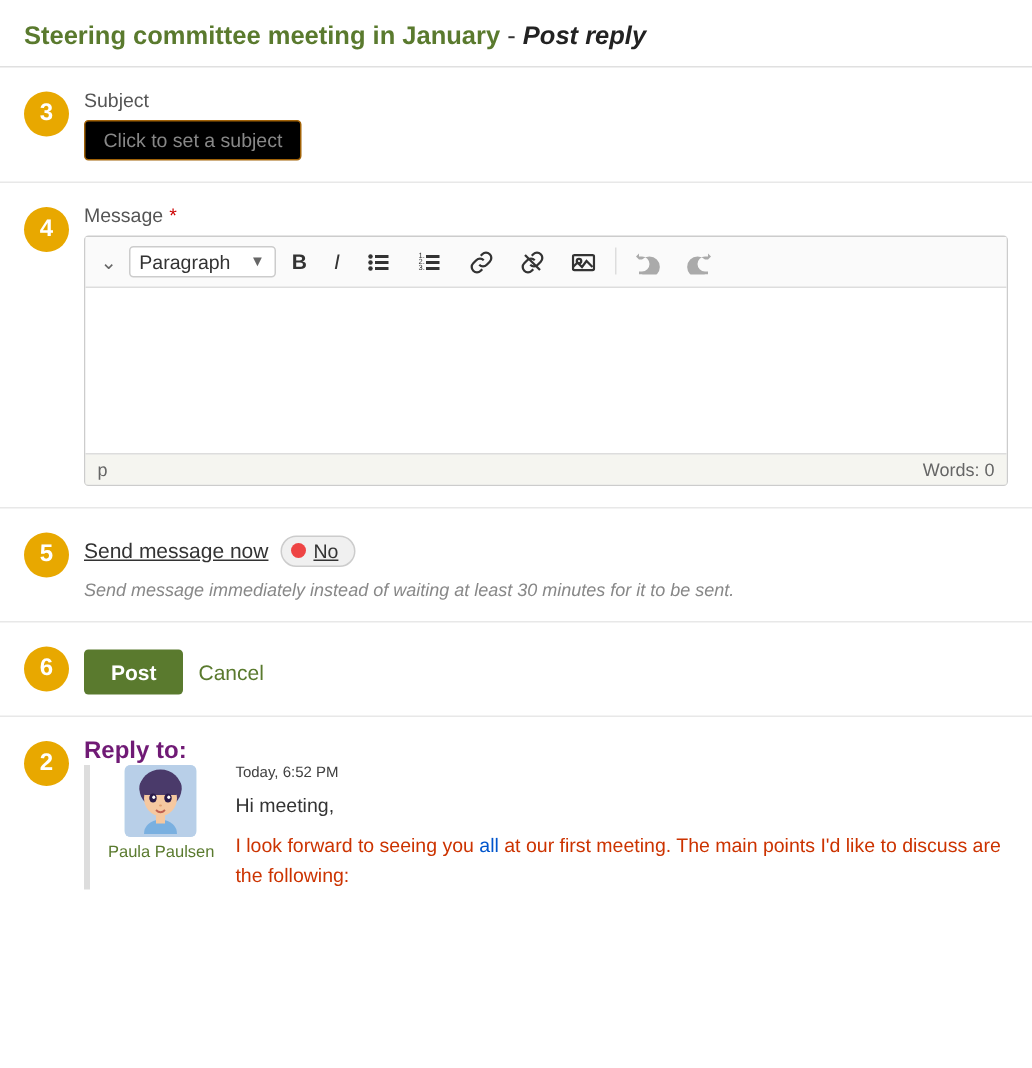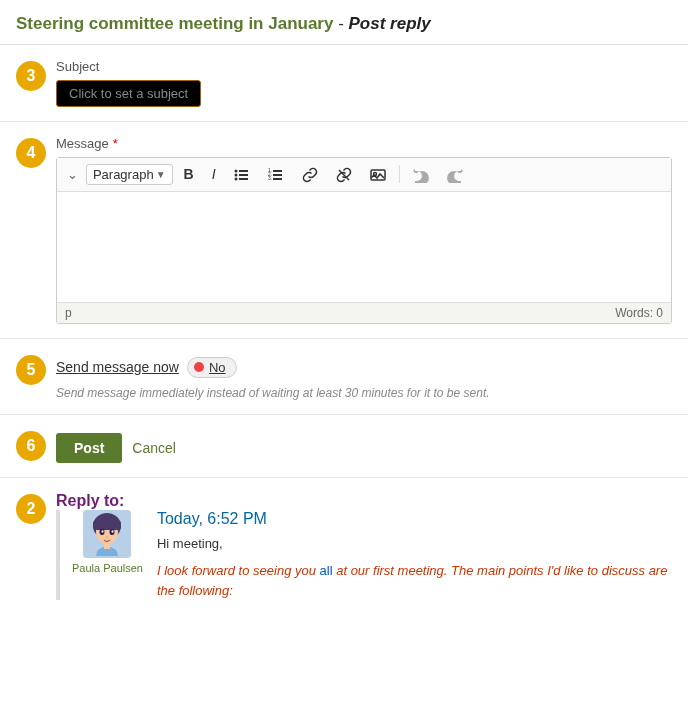--- a/index.html
+++ b/index.html
@@ -102,21 +102,21 @@
     .toolbar-separator {
       width: 1px;
       height: 18px;
       background: #ddd;
       margin: 0 2px;
     }
 
     .paragraph-select {
       display: flex;
       align-items: center;
-      gap: 2px;
+      gap: 13px;
       border: 1px solid #ccc;
       padding: 2px 6px;
       border-radius: 3px;
       background: #fff;
       cursor: pointer;
       font-size: 13px;
     }
     .paragraph-select .arrow {
       font-size: 10px;
       color: #666;
@@ -230,31 +230,31 @@
       font-size: 12px;
       color: #5a7a2e;
       text-align: center;
       margin-top: 4px;
       font-size: 11px;
     }
     .reply-body {
       flex: 1;
     }
     .reply-meta {
-      font-size: 16px;
-      color: #0369a1;
+      font-size: 10px;
+      color: #404040;
       margin-bottom: 6px;
     }
     .reply-text {
       font-size: 13px;
       color: #333;
       line-height: 1.5;
     }
     .reply-text .highlight-blue { color: #0055cc; }
-    .reply-text .highlight-red { color: #cc3300; font-style: italic; }
+    .reply-text .highlight-red { color: #cc3300; }
 
     .bold-icon { font-weight: bold; font-size: 14px; }
     .italic-icon { font-style: italic; font-size: 14px; }
 
     
     .toolbar-icon {
       width: 16px;
       height: 16px;
       vertical-align: middle;
     }

